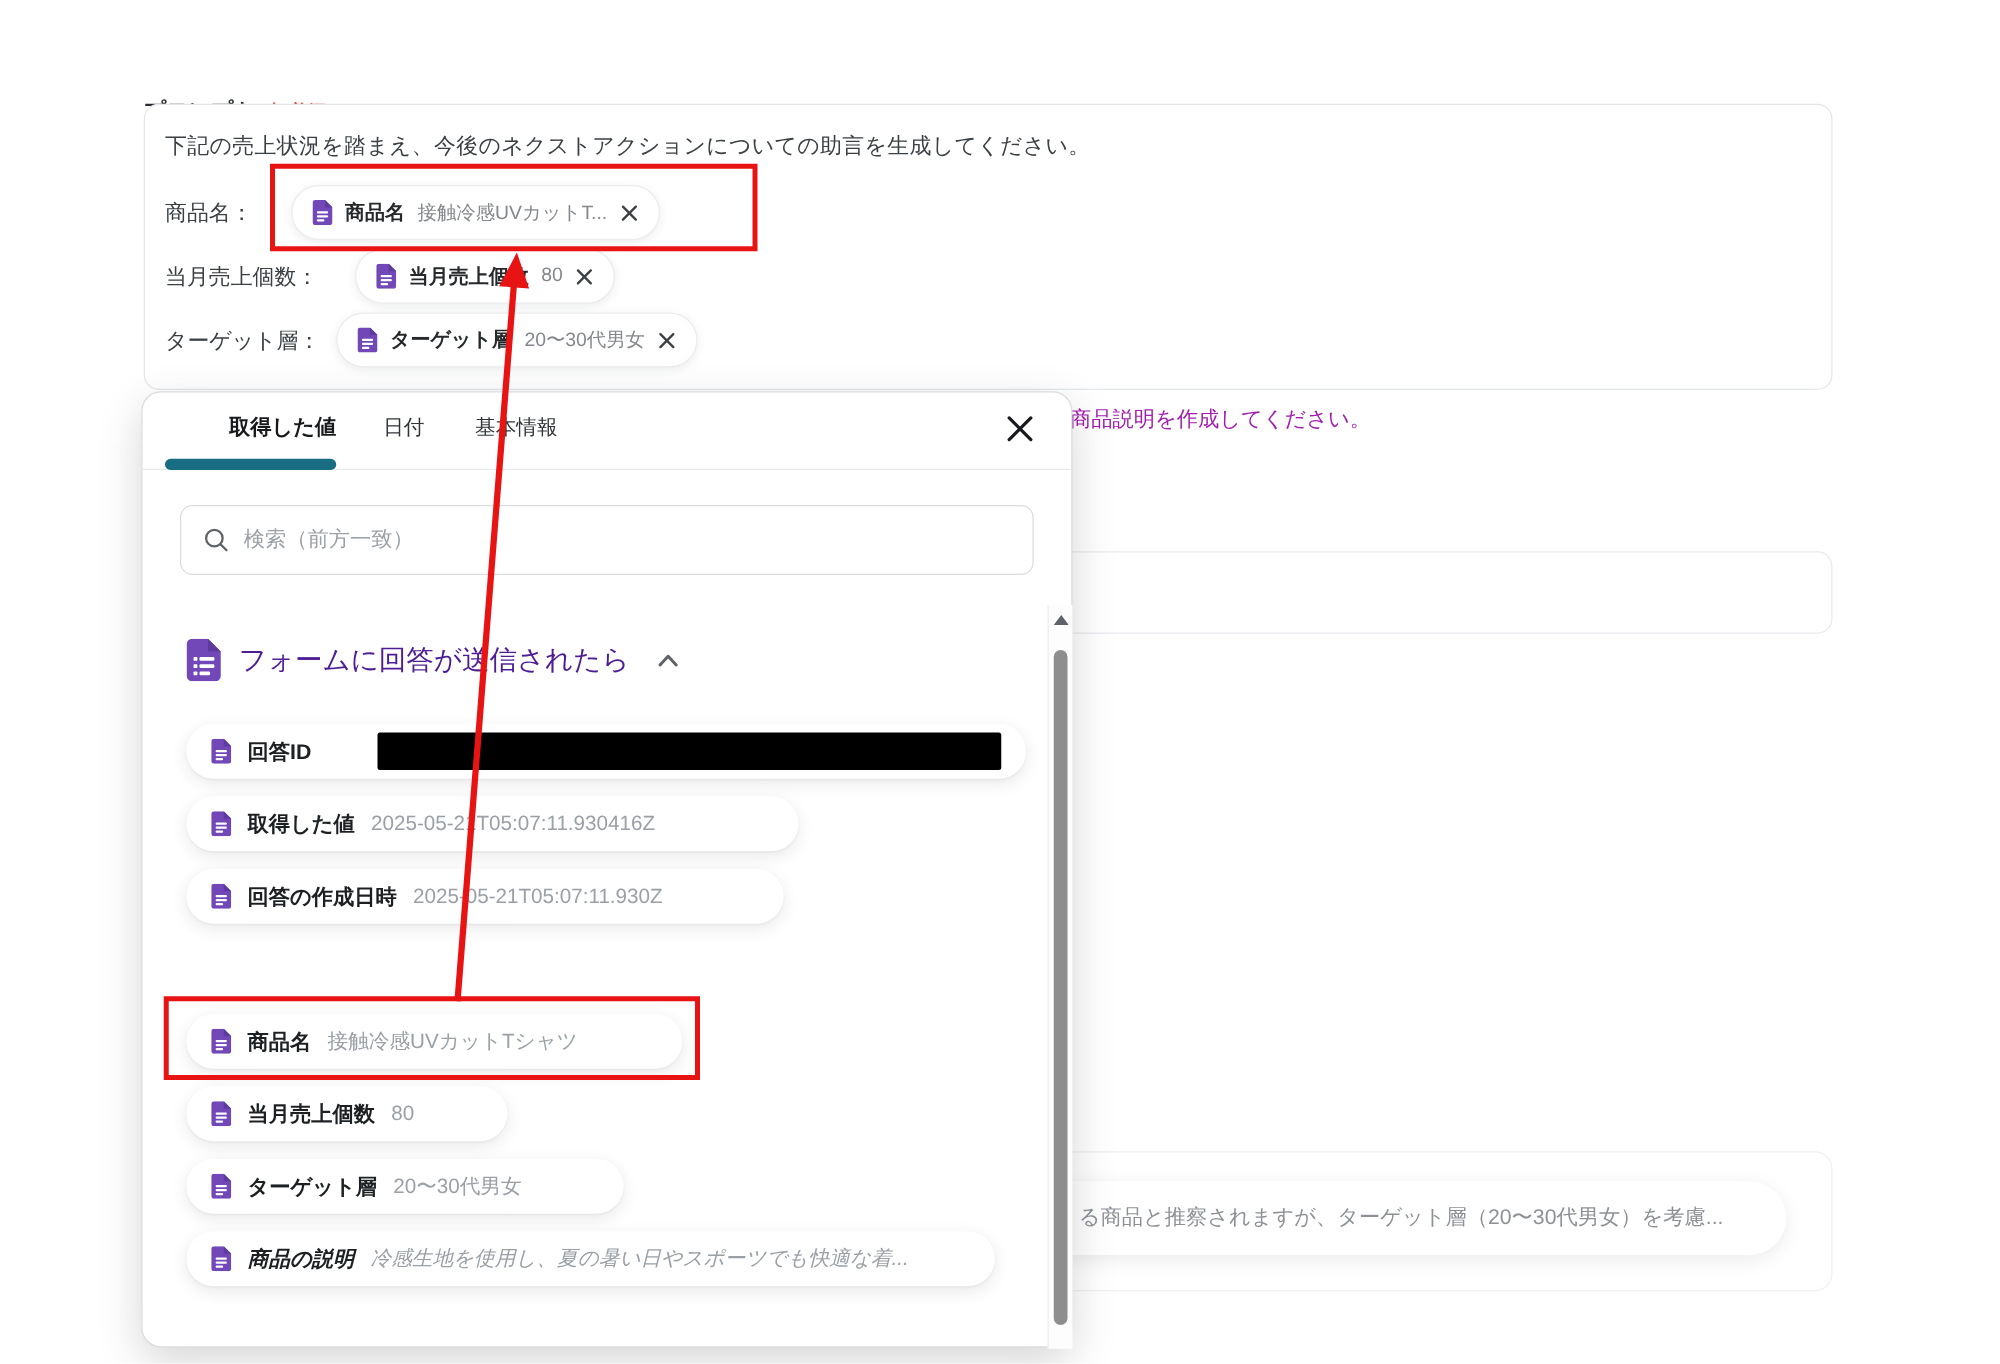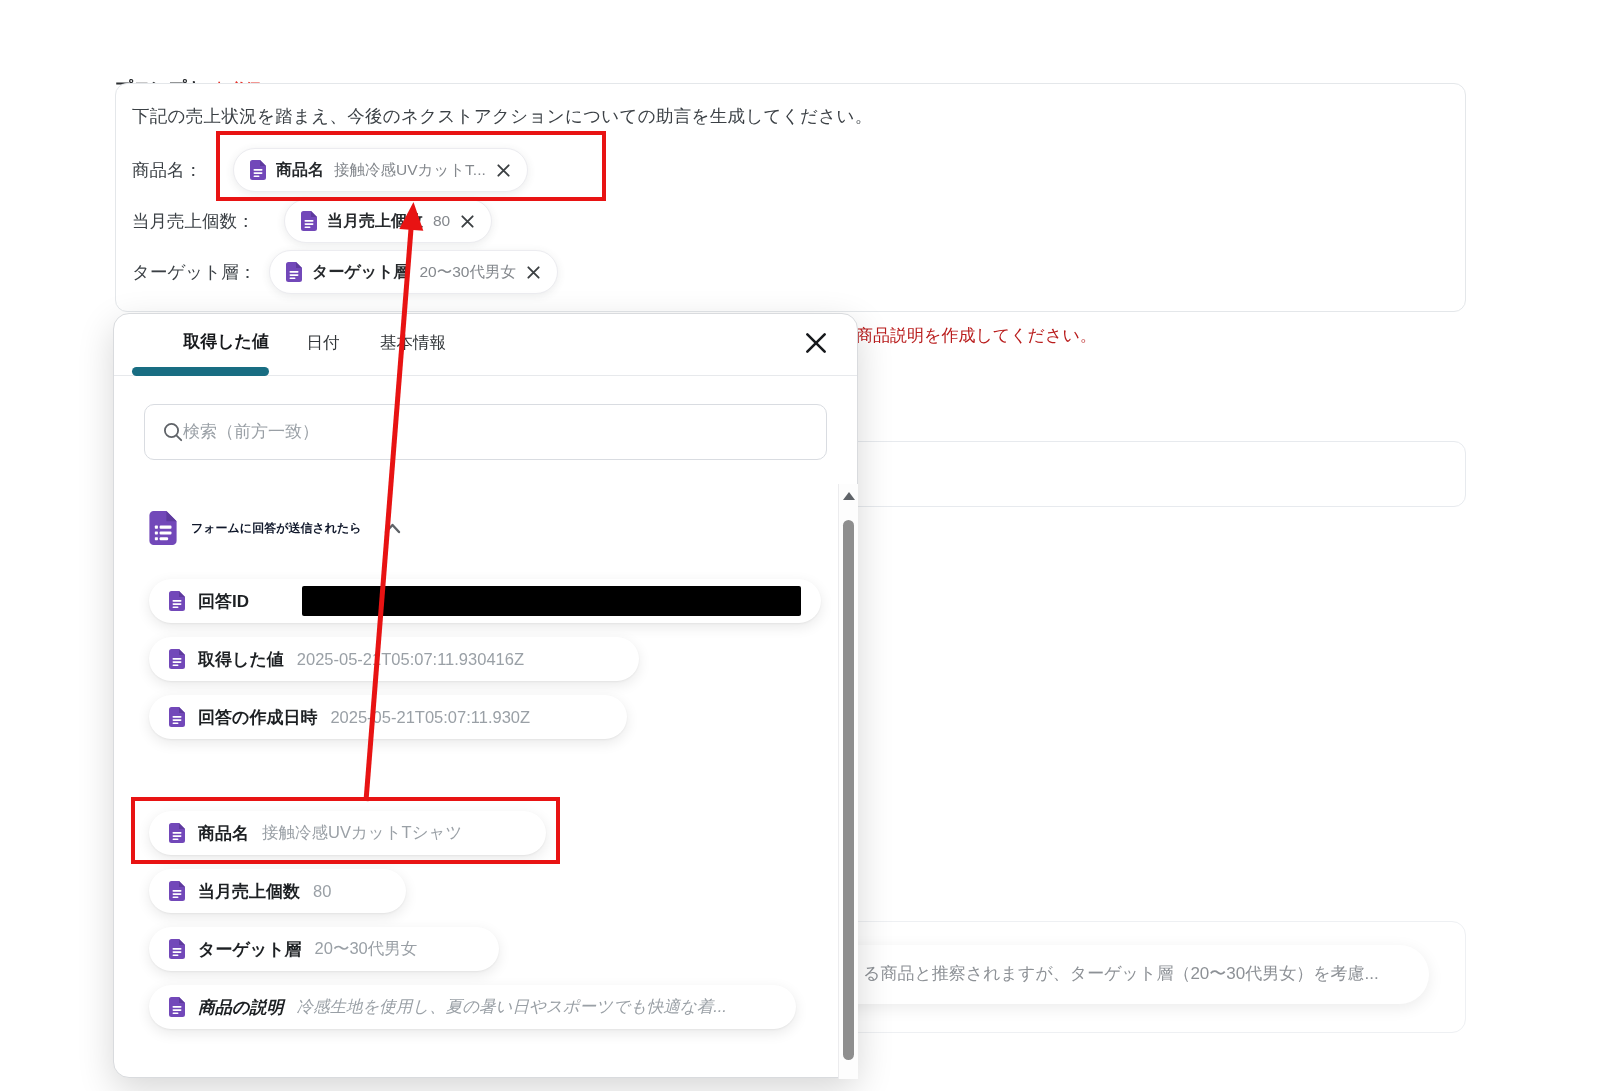--- a/index.html
+++ b/index.html
@@ -16,44 +16,44 @@
     border:1.5px solid #e4e7ea; border-radius:12px; background:#fff; }
   .intro-line { position:absolute; left:16px; top:20px; font-size:17.5px; color:#3b4045; letter-spacing:.3px; }
   .prow-label { position:absolute; font-size:17.5px; color:#3b4045; }
   .chip { position:absolute; display:inline-flex; align-items:center; gap:10px; height:44px;
     padding:0 16px; background:#fff; border:1px solid #ececf0; border-radius:22px;
     box-shadow:0 2px 8px rgba(60,64,67,.10); white-space:nowrap; }
   .chip .c-name { font-size:16px; font-weight:700; color:#26292c; }
   .chip .c-val { font-size:15.5px; color:#84888d; }
   .chip .c-x { width:15px; height:15px; }
   
-  .bg-text-top { position:absolute; left:856px; top:324px; font-size:17px; color:#b91c1c; z-index:1; }
+  .bg-text-top { position:absolute; left:856px; top:324px; font-size:17px; color:#a21caf; z-index:1; }
   .bg-field-2 { position:absolute; left:610px; top:441px; width:856px; height:66px;
     border:1.5px solid #e7eaee; border-radius:12px; background:#fff; z-index:1; }
   .bg-outer-box { position:absolute; left:610px; top:921px; width:856px; height:112px;
     border:1.5px solid #eef0f3; border-radius:14px; background:#fff; z-index:1; }
   .bg-pill { position:absolute; left:20px; top:23px; width:798px; height:59px; border-radius:30px;
     background:#fff; box-shadow:0 4px 16px rgba(0,0,0,.08); }
   .bg-pill-text { position:absolute; left:232px; top:17px; font-size:17px; color:#8d9196; white-space:nowrap; }
   
   .popup { position:absolute; left:113px; top:313px; width:745px; height:765px; background:#fff;
     border:1px solid #d9dbde; border-radius:16px; box-shadow:0 12px 36px rgba(0,0,0,.16); z-index:5; }
   .tabbar { position:absolute; left:0; top:0; width:100%; height:62px; border-bottom:1px solid #e7e9ec; }
   .tab { position:absolute; top:0; height:56px; line-height:56px; text-align:center; font-size:16.5px;
     font-weight:400; color:#303437; cursor:pointer; }
   .tab.active { font-weight:700; color:#17191c; font-size:17px; }
   .tab-underline { position:absolute; left:18px; top:53px; width:137px; height:9px; border-radius:5px; background:#186d82; }
   .close-btn { position:absolute; right:28px; top:16px; width:26px; height:26px; cursor:pointer; }
   .searchbox { position:absolute; left:30px; top:90px; width:683px; height:56px; border:1.5px solid #d9dce1;
-    border-radius:10px; display:flex; align-items:center; padding:0 18px; background:#fff; }
+    border-radius:10px; display:flex; align-items:center; padding:0 18px; gap:12px; background:#fff; }
   .searchbox input { border:none; outline:none; flex:1; font-size:17px; color:#3b4045;
     font-family:"Liberation Sans","DejaVu Sans",sans-serif; }
   .searchbox input::placeholder { color:#9aa0a6; }
   .section-head { position:absolute; left:35px; top:197px; display:flex; align-items:center; gap:14px; }
-  .section-title { font-size:12px; font-weight:700; color:#0f172a; }
+  .section-title { font-size:22px; font-weight:400; color:#4c1d95; }
   .pill-item { position:absolute; display:flex; align-items:center; gap:13px; height:44px; padding:0 20px;
     background:#fff; border-radius:22px; box-shadow:0 1px 2px rgba(0,0,0,.05), 0 4px 14px rgba(0,0,0,.09);
     white-space:nowrap; cursor:pointer; }
   .pi-label { font-size:17px; font-weight:700; color:#1d2023; }
   .pi-value { font-size:16.5px; color:#9aa0a6; }
   .redact { background:#000; border-radius:2px; }
   
   .scroll-track { position:absolute; left:724px; top:170px; width:20px; height:595px; border-left:1px solid #ececee; background:#fdfdfd; }
   .scroll-up { position:absolute; left:4px; top:8px; }
   .scroll-thumb { position:absolute; left:4px; top:36px; width:11px; height:540px; border-radius:6px; background:#8e8e8e; }

